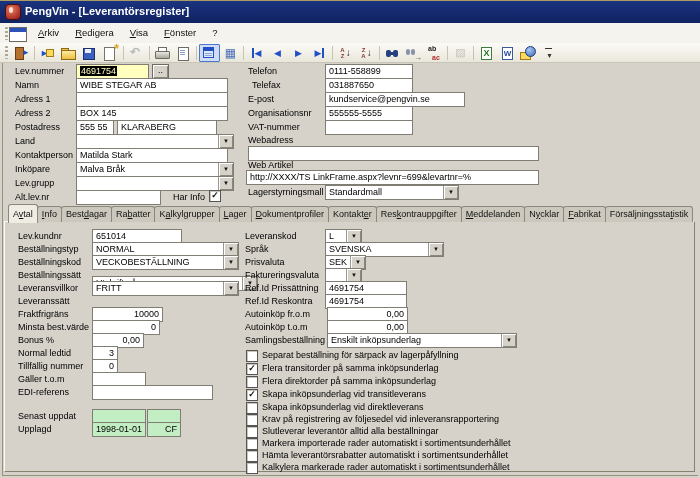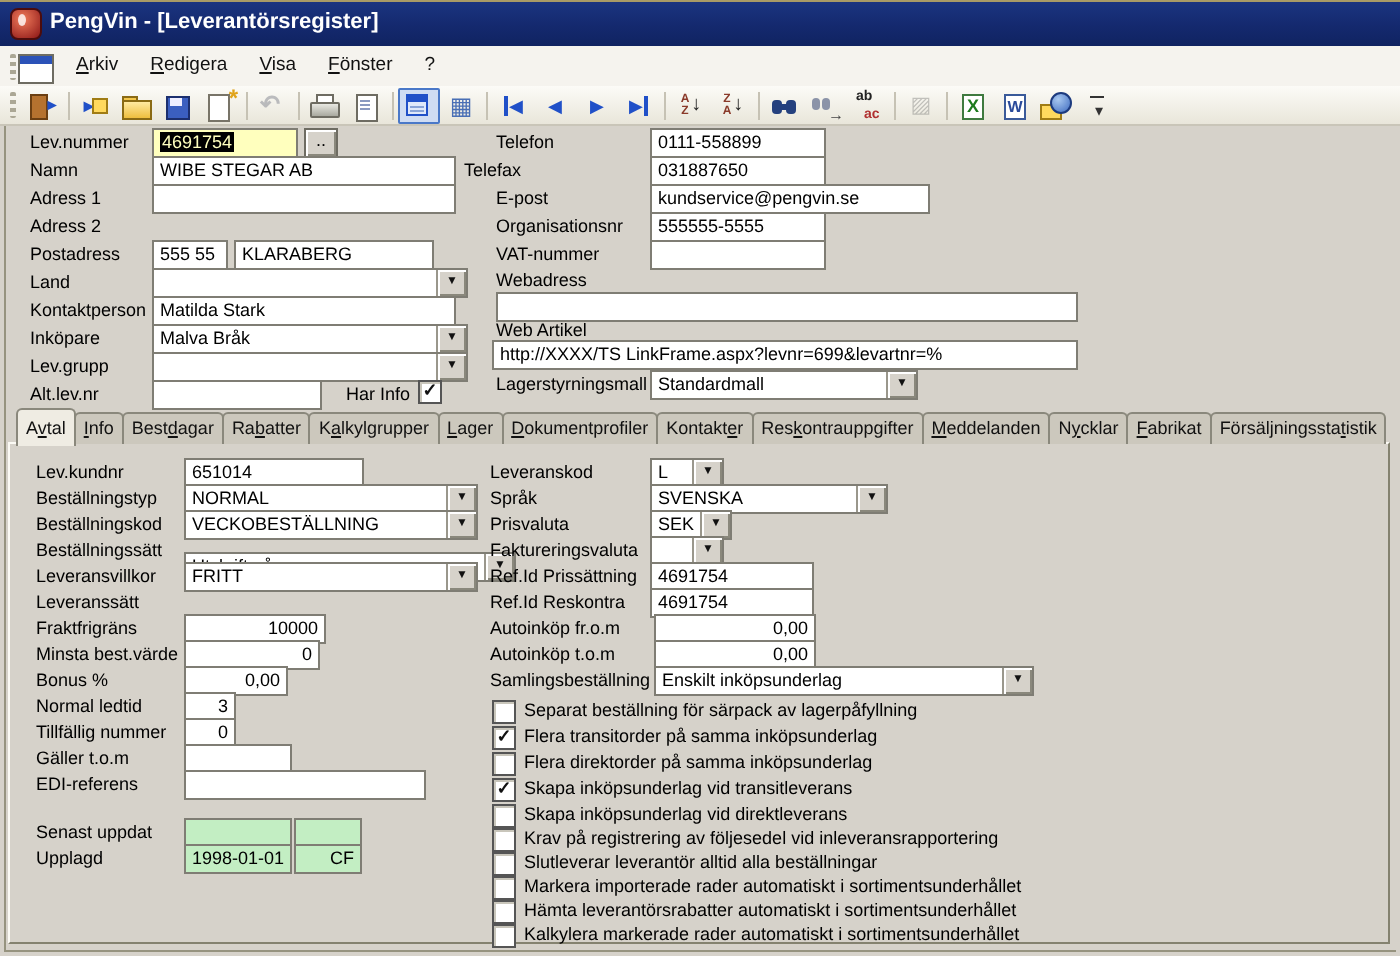--- a/index.html
+++ b/index.html
@@ -218,20 +218,21 @@
     <span class="fld yellow" style="left:76px;top:63px;width:73px"><span class="selhl">4691754</span></span>
     <span class="btn" style="left:152px;top:63px;width:17px">..</span>
 
     <span class="lbl" style="left:15px;top:79px">Namn</span>
     <span class="fld" style="left:76px;top:77px;width:152px">WIBE STEGAR AB</span>
 
     <span class="lbl" style="left:15px;top:93px">Adress 1</span>
     <span class="fld" style="left:76px;top:91px;width:152px"></span>
 
     <span class="lbl" style="left:15px;top:107px">Adress 2</span>
+    <span class="fld" style="left:76px;top:105px;width:152px">BOX 145</span>
 
     <span class="lbl" style="left:15px;top:121px">Postadress</span>
     <span class="fld" style="left:76px;top:119px;width:38px">555 55</span>
     <span class="fld" style="left:117px;top:119px;width:100px">KLARABERG</span>
 
     <span class="lbl" style="left:15px;top:135px">Land</span>
     <span class="fld combo" style="left:76px;top:133px;width:158px"><span></span><span class="dd">▼</span></span>
 
     <span class="lbl" style="left:15px;top:149px">Kontaktperson</span>
     <span class="fld" style="left:76px;top:147px;width:152px">Matilda Stark</span>
@@ -243,21 +244,21 @@
     <span class="fld combo" style="left:76px;top:175px;width:158px"><span></span><span class="dd">▼</span></span>
 
     <span class="lbl" style="left:15px;top:191px">Alt.lev.nr</span>
     <span class="fld" style="left:76px;top:189px;width:85px"></span>
     <span class="cblbl" style="left:173px;top:191px">Har Info</span>
     <span class="cb on" style="left:209px;top:189px"></span>
 
     <span class="lbl" style="left:248px;top:65px">Telefon</span>
     <span class="fld" style="left:325px;top:63px;width:88px">0111-558899</span>
 
-    <span class="lbl" style="left:232px;top:79px">Telefax</span>
+    <span class="lbl" style="left:252px;top:79px">Telefax</span>
     <span class="fld" style="left:325px;top:77px;width:88px">031887650</span>
 
     <span class="lbl" style="left:248px;top:93px">E-post</span>
     <span class="fld" style="left:325px;top:91px;width:140px">kundservice@pengvin.se</span>
 
     <span class="lbl" style="left:248px;top:107px">Organisationsnr</span>
     <span class="fld" style="left:325px;top:105px;width:88px">555555-5555</span>
 
     <span class="lbl" style="left:248px;top:121px">VAT-nummer</span>
     <span class="fld" style="left:325px;top:119px;width:88px"></span>

